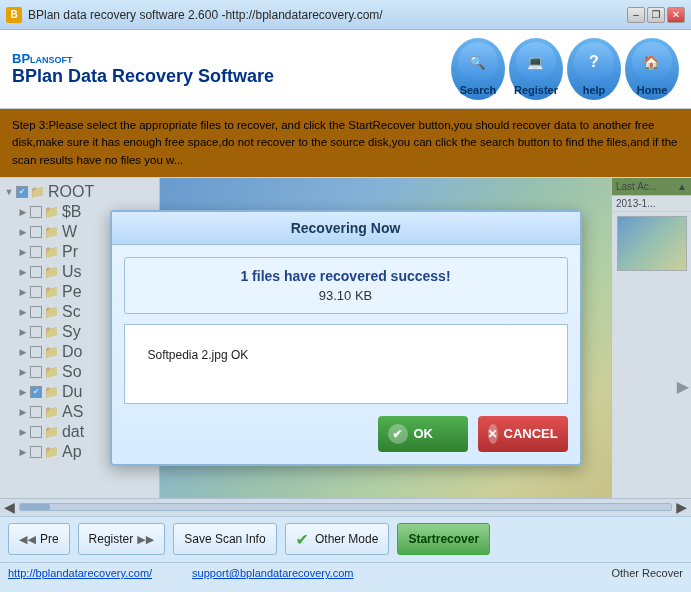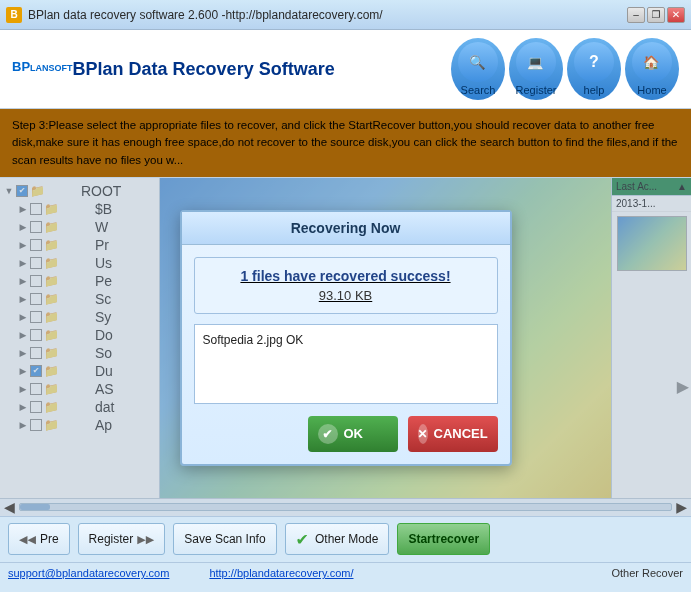--- a/index.html
+++ b/index.html
@@ -66,20 +66,21 @@
     .header {
       background: white;
       padding: 8px 12px;
       display: flex;
       align-items: center;
       justify-content: space-between;
       border-bottom: 1px solid #c0d0e0;
     }
     .brand-area {
       display: flex;
+      flex-direction: column;
     }
     .brand-top {
       font-size: 13px;
       color: #0066cc;
       font-weight: bold;
       font-variant: small-caps;
     }
     .brand-title {
       font-size: 18px;
       font-weight: bold;
@@ -107,20 +108,21 @@
       border-radius: 50%;
       background: linear-gradient(to bottom, #80c0f8, #4090e0);
       display: flex;
       align-items: center;
       justify-content: center;
       margin-bottom: 2px;
     }
     .nav-icon-btn .icon-label {
       font-size: 11px;
       color: #003366;
+      font-weight: bold;
     }
 
     
     .info-text {
       background: #a16207;
       padding: 8px 12px;
       font-size: 11.5px;
       color: #000;
       line-height: 1.5;
       border-bottom: 1px solid #c0d0e0;
@@ -167,21 +169,21 @@
       display: inline-flex;
       align-items: center;
       justify-content: center;
       font-size: 8px;
     }
     .tree-item .checkbox.checked { background: #4090e0; color: white; }
     .tree-item .folder-icon {
       margin-right: 3px;
       font-size: 12px;
     }
-    .tree-item .item-label { font-size: 14px; margin-left: 33px; }
+    .tree-item .item-label { font-size: 16px; }
 
     
     .preview-panel {
       flex: 1;
       background: #b8cce0;
       position: relative;
       overflow: hidden;
     }
     .preview-image-placeholder {
       width: 100%;
@@ -195,21 +197,21 @@
       background: white;
       border-left: 1px solid #c0d0e0;
       display: flex;
       flex-direction: column;
     }
     .right-panel-header {
       display: flex;
       justify-content: space-between;
       padding: 3px 4px;
       font-size: 10px;
-      background: #15803d;
+      background: #4d7c0f;
       border-bottom: 1px solid #c0d0e0;
     }
     .right-panel-item {
       padding: 2px 4px;
       font-size: 10px;
       border-bottom: 1px solid #eee;
     }
     .right-panel-thumb {
       width: 70px;
       height: 55px;
@@ -291,21 +293,21 @@
       background: rgba(150,170,190,0.4);
       display: flex;
       align-items: center;
       justify-content: center;
       z-index: 100;
     }
     .modal {
       background: linear-gradient(to bottom, #e8f4ff, #d8ecff);
       border: 2px solid #8ab4d8;
       border-radius: 4px;
-      width: 332px;
+      width: 472px;
       box-shadow: 0 4px 16px rgba(0,0,0,0.3);
     }
     .modal-title-bar {
       background: linear-gradient(to bottom, #d8ecff, #b8d8f8);
       padding: 8px 12px;
       font-size: 14px;
       font-weight: bold;
       color: #1a3a5c;
       text-align: center;
       border-bottom: 1px solid #9abcd8;
@@ -313,42 +315,41 @@
     .modal-body {
       padding: 12px;
     }
     .modal-status-box {
       background: #e8f4ff;
       border: 1px solid #a0c0e0;
       border-radius: 3px;
       padding: 10px;
       text-align: center;
       margin-bottom: 10px;
-      text-decoration: underline;
     }
     .modal-status-success {
       font-size: 14px;
       font-weight: bold;
       color: #224488;
       margin-bottom: 4px;
     }
     .modal-status-size {
       font-size: 13px;
       color: #333;
     }
     .modal-status-done {
       font-size: 13px;
       font-weight: bold;
       color: #224488;
     }
     .modal-log {
       background: white;
       border: 1px solid #a0c0e0;
       min-height: 80px;
-      padding: 8px;
+      padding: 23px;
       margin-bottom: 12px;
       font-size: 12px;
       color: #222;
     }
     .modal-buttons {
       display: flex;
       justify-content: flex-end;
       gap: 10px;
     }
     .modal-btn {
@@ -585,16 +586,16 @@
   <button class="toolbar-btn">
     <span style="color:#40a840; font-size:16px; margin-right:2px;">✔</span>
     <span>Other Mode</span>
   </button>
   <button class="toolbar-btn start-btn" style="background:linear-gradient(to bottom,#90d090,#50a850);color:#004400;font-weight:bold;border-color:#40a840;">
     <span>Startrecover</span>
   </button>
 </div>
 
 <div class="status-bar">
+  <a class="status-link">http://bplandatarecovery.com/</a>
   <a class="status-link">support@bplandatarecovery.com</a>
-  <a class="status-link">http://bplandatarecovery.com/</a>
   <span class="status-label" style="margin-left:auto;">Other Recover</span>
 </div>
 
 </body></html>

